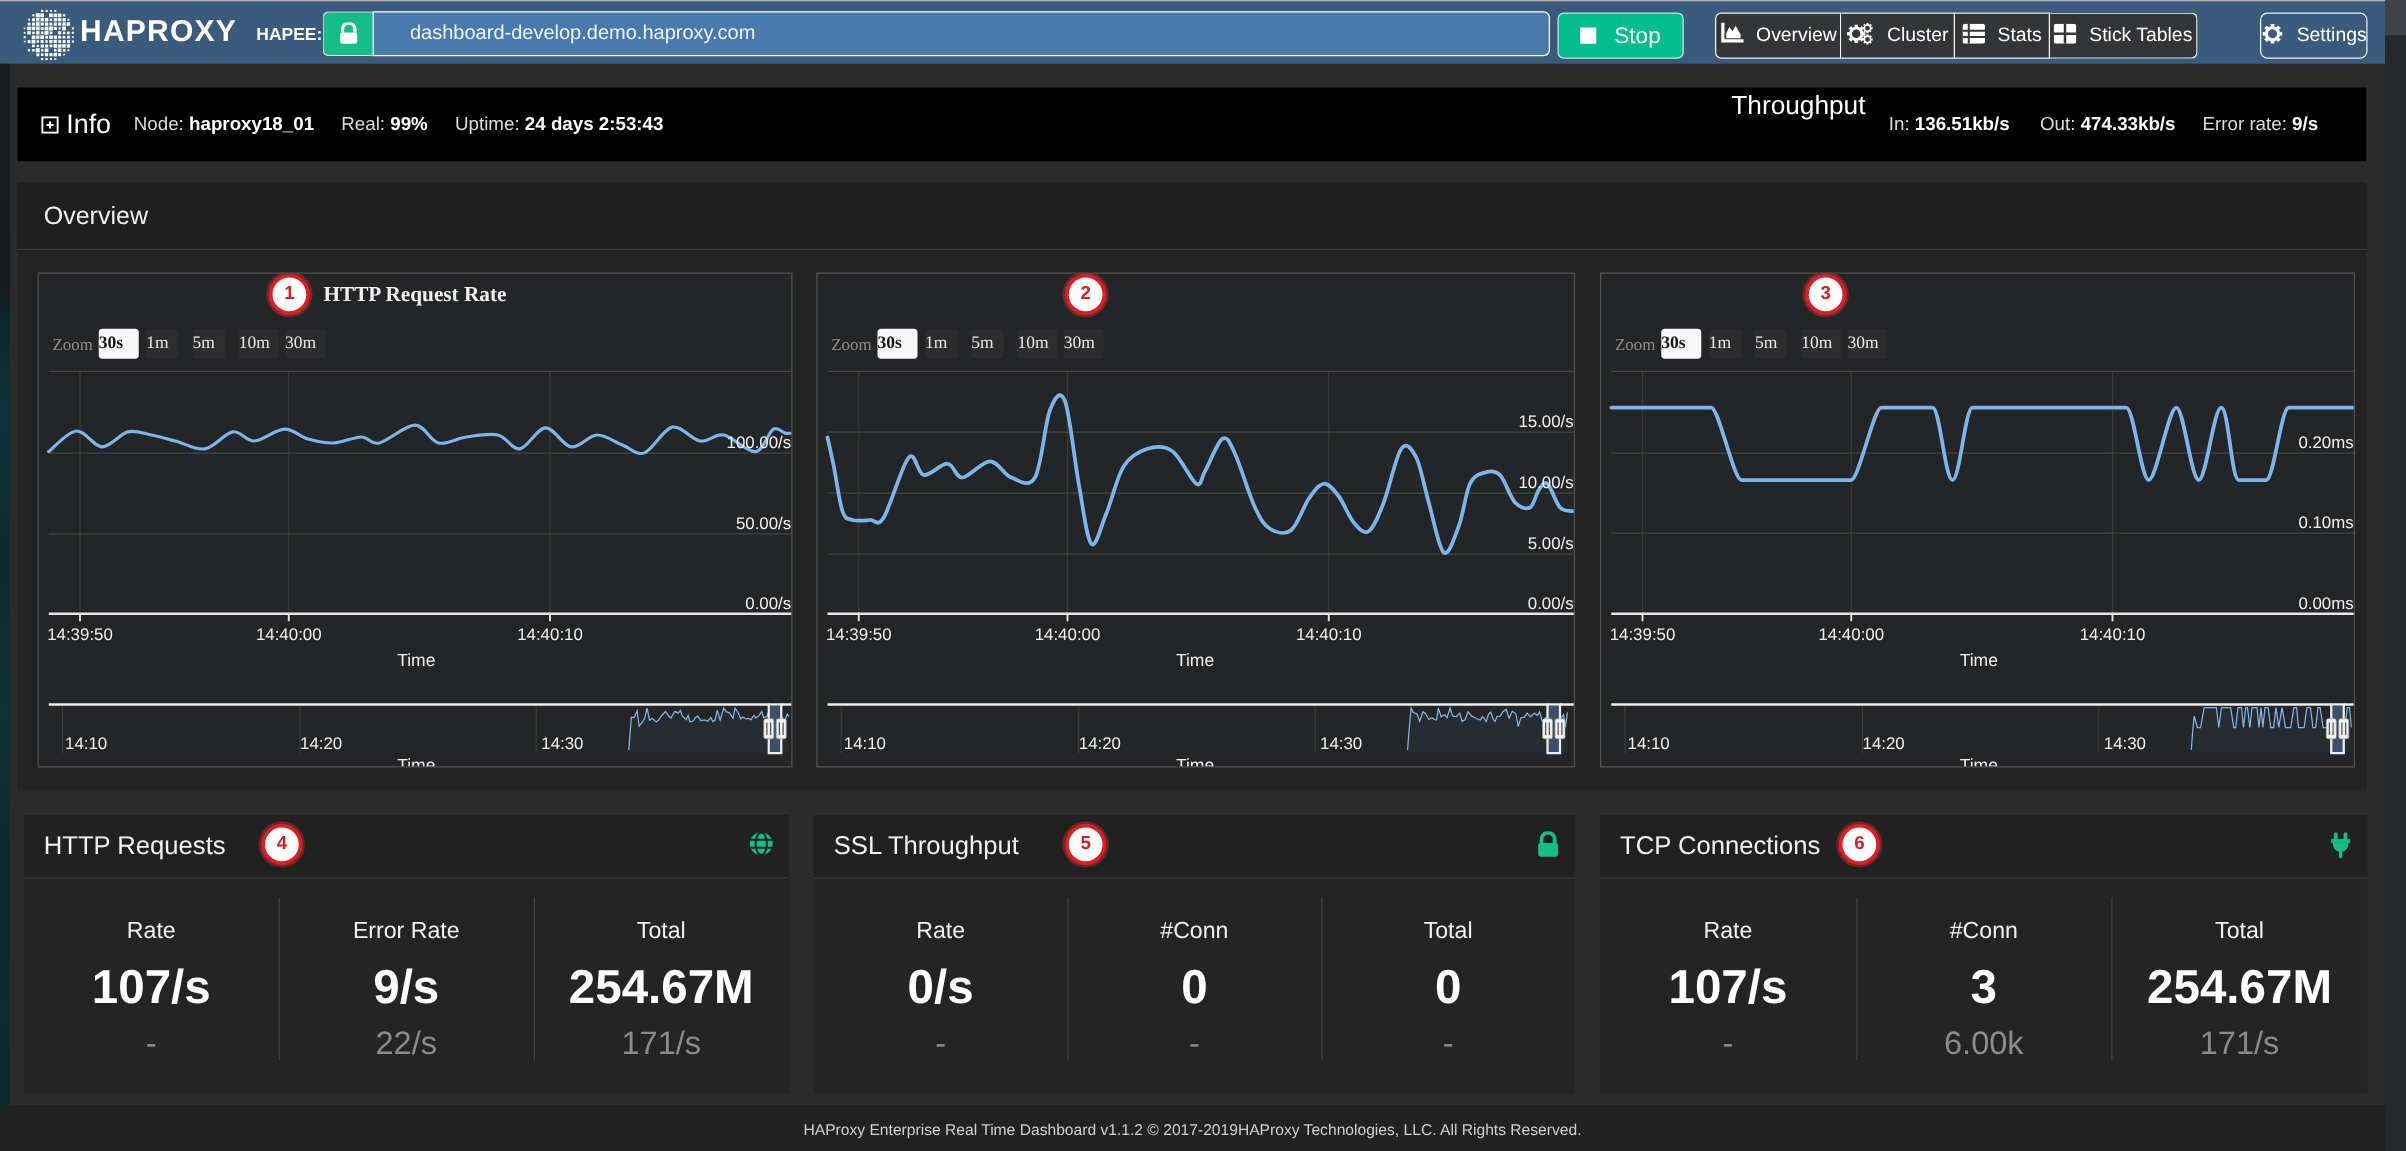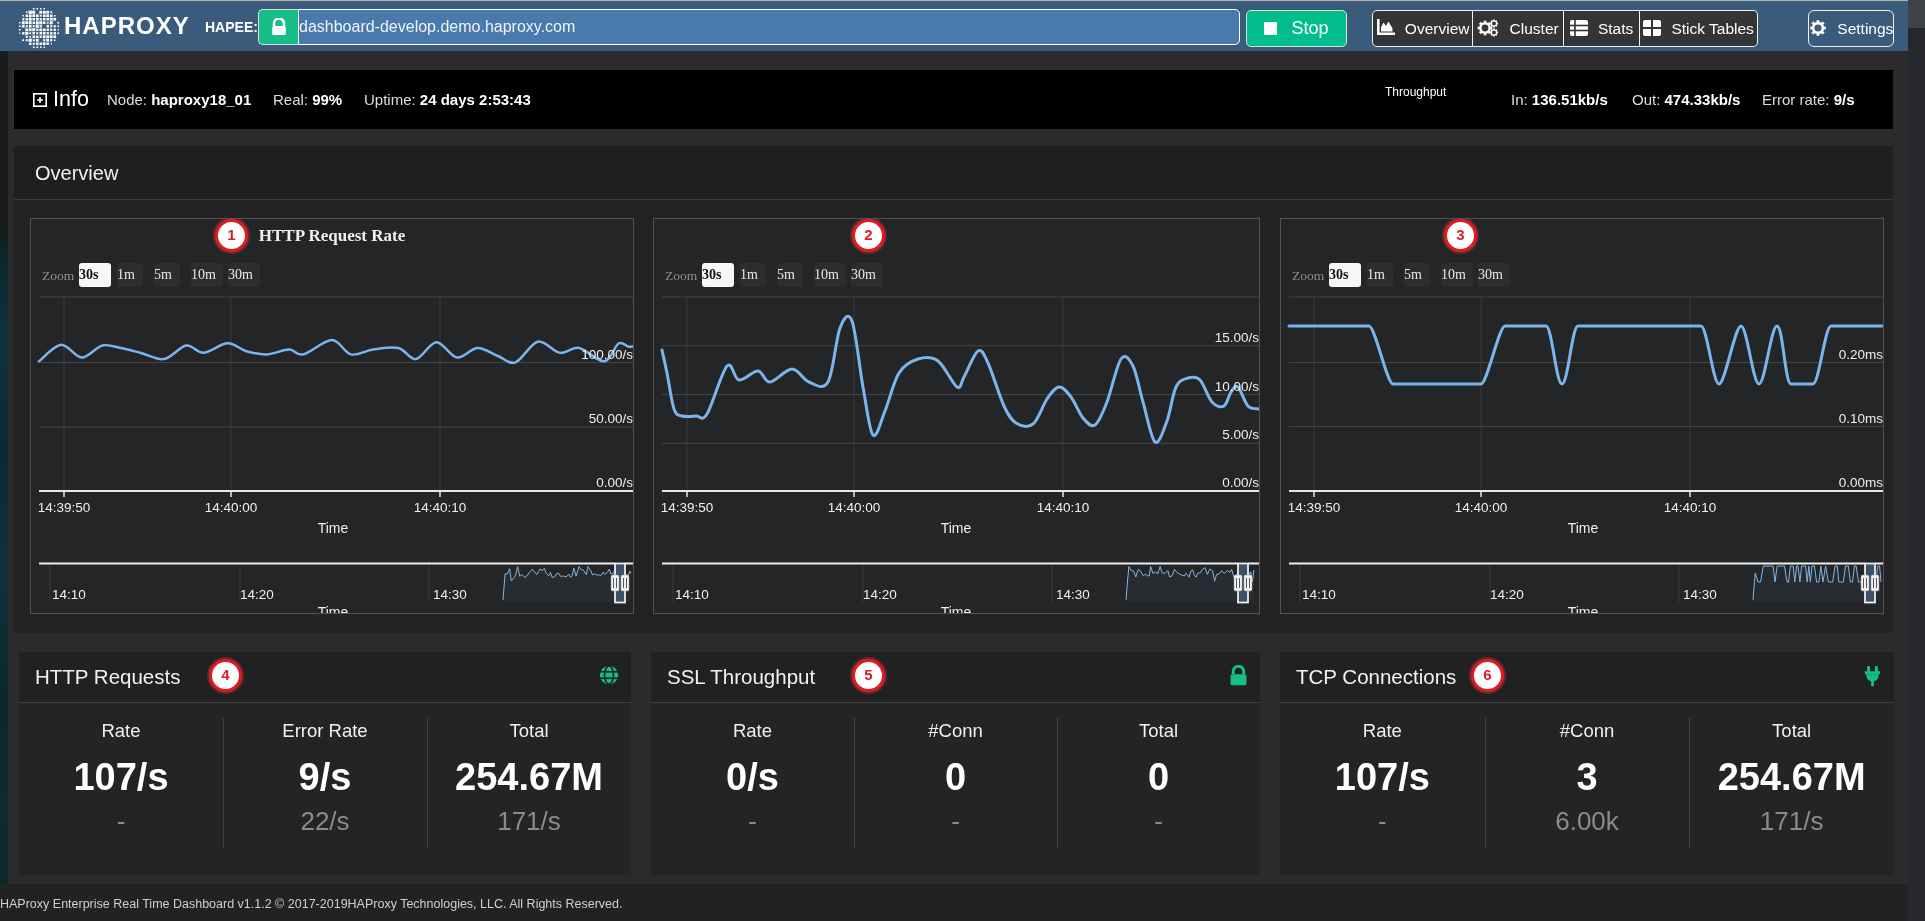--- a/index.html
+++ b/index.html
@@ -8,21 +8,21 @@
 .leftstrip { position:absolute; left:0; top:51px; width:8px; height:870px;
   background:linear-gradient(180deg,#191b1c 0px,#17191a 175px,#0c262d 205px,#0e333c 280px,#0b2a33 400px,#0f323a 520px,#0b272e 650px,#0e2b32 760px,#0c272d 830px,#0d2126 870px); }
 .scrollbar { position:absolute; left:1908px; top:0; width:17px; height:921px; background:#26282b; }
 .scrollbar::before { content:""; position:absolute; left:0; top:0; width:17px; height:28px; background:#3f4347; }
 .logo { position:absolute; left:18px; top:6px; }
 .brand { position:absolute; left:64px; top:11px; font-size:24px; font-weight:bold; color:#fff; letter-spacing:1px; }
 .hapee { position:absolute; left:205px; top:18px; font-size:14px; font-weight:bold; color:#fff; }
 .addon { position:absolute; left:258px; top:8px; width:40px; height:36px; background:#16bd87;
   border:1px solid #ddd; border-right:none; border-radius:5px 0 0 5px; display:flex; align-items:center; justify-content:center; }
 .urlinput { position:absolute; left:298px; top:8px; width:942px; height:36px; background:#4a79ab;
-  border:1px solid #fff; border-radius:0 5px 5px 0; color:#eef4fb; font-size:16px; line-height:34px; padding-left:0; }
+  border:1px solid #fff; border-radius:0 5px 5px 0; color:#eef4fb; font-size:16px; line-height:34px; padding-left:29px; }
 .stopbtn { position:absolute; left:1246px; top:9px; width:101px; height:37px; background:#02be8c;
   border:1px solid #cfe8dd; border-radius:5px; color:#fff; font-size:18px; line-height:35px; text-align:center; }
 .stopbtn i { display:inline-block; width:13px; height:13px; background:#fff; margin-right:14px; vertical-align:-1px; }
 .navgroup { position:absolute; top:9px; height:37px; display:flex; }
 .navbtn { height:37px; background:#333537; border:1px solid #f2f2f2; border-left:none; color:#fff;
   font-size:15.5px; line-height:35px; text-align:center; white-space:nowrap; overflow:hidden; }
 .navbtn.first { border-left:1px solid #f2f2f2; border-radius:5px 0 0 5px; }
 .navbtn.last { border-radius:0 5px 5px 0; }
 .navbtn.single { border-left:1.5px solid #f2f2f2; border:1.5px solid #f2f2f2; border-radius:6px; background:transparent; }
 .navbtn svg { margin-right:6px; }
@@ -43,26 +43,26 @@
 .zlabel { position:absolute; left:11px; top:5px; color:#8f8f8f; font-size:13.5px; font-family:"Liberation Serif",serif; }
 .zbtn { position:absolute; top:0; left:48px; width:32px; height:24px; background:#2d2d2d; color:#e8e8e8;
   font-size:14px; line-height:24px; border-radius:3px; font-family:"Liberation Serif",serif; }
 .zsel { background:#f7f7f7; color:#111; font-weight:bold; }
 .spanel { position:absolute; top:652px; height:223px; }
 .shead { position:absolute; left:0; top:0; width:100%; height:51px; background:#212121; border-bottom:1px solid #3f3f3f; }
 .sheadtxt { position:absolute; left:16px; top:13px; color:#f2f2f2; font-size:20.5px; }
 .sicon { position:absolute; right:12px; top:13px; }
 .sbody { position:absolute; left:0; top:51px; width:100%; height:172px; background:#242424; }
 .scol { position:absolute; top:0; height:100%; text-align:center; }
-.slab { margin-top:17px; font-size:18.5px; color:#f0f0f0; }
+.slab { margin-top:30px; font-size:18.5px; color:#f0f0f0; }
 .sval { margin-top:14px; font-size:38px; font-weight:bold; color:#fff; }
 .ssub { margin-top:7px; font-size:26px; color:#8b8b8b; }
 .sdiv { position:absolute; top:15px; height:130px; width:1px; background:#424242; }
 .footer { position:absolute; left:0; top:884px; width:1908px; height:37px; background:#222; }
-.footer div { text-align:left; margin-top:13px; font-size:12.5px; color:#cfcfcf; letter-spacing:0px; }
+.footer div { text-align:center; margin-top:13px; font-size:12.5px; color:#cfcfcf; letter-spacing:0px; }
 </style></head>
 <body>
 <div class="navbar">
   <span class="logo"><svg width="42" height="42" viewBox="0 0 42 42">
         <rect x="1.0" y="15.0" width="1.4" height="1.4" fill="#fff"></rect>
         <rect x="1.0" y="18.5" width="1.5" height="1.5" fill="#fff"></rect>
         <rect x="0.9" y="21.9" width="1.7" height="1.7" fill="#fff"></rect>
         <rect x="1.1" y="25.6" width="1.3" height="1.3" fill="#fff"></rect>
         <rect x="4.5" y="8.0" width="1.5" height="1.5" fill="#fff"></rect>
         <rect x="4.2" y="11.2" width="2.2" height="2.2" fill="#fff"></rect>
@@ -211,21 +211,21 @@
 <div class="leftstrip"></div>
 <div class="infobar">
   <span class="ib" style="left:19px;top:17px;color:#fff;font-size:21.5px"><svg width="14" height="14" viewBox="0 0 17 17" style="vertical-align:-1px">
         <rect x="1" y="1" width="15" height="15" fill="none" stroke="#fff" stroke-width="2"></rect>
         <line x1="8.5" y1="5" x2="8.5" y2="12" stroke="#fff" stroke-width="2"></line>
         <line x1="5" y1="8.5" x2="12" y2="8.5" stroke="#fff" stroke-width="2"></line>
       </svg> Info</span>
   <span class="ib" style="left:93px"><span class="k">Node: </span><span class="v">haproxy18_01</span></span>
   <span class="ib" style="left:259px"><span class="k">Real: </span><span class="v">99%</span></span>
   <span class="ib" style="left:350px"><span class="k">Uptime: </span><span class="v">24 days 2:53:43</span></span>
-  <span class="ib" style="left:1371px;top:15px;color:#fff;font-size:12px">Throughput</span>
+  <span class="ib" style="left:1371px;top:3px;color:#fff;font-size:21px">Throughput</span>
   <span class="ib" style="left:1497px"><span class="k">In: </span><span class="v">136.51kb/s</span></span>
   <span class="ib" style="left:1618px"><span class="k">Out: </span><span class="v">474.33kb/s</span></span>
   <span class="ib" style="left:1748px"><span class="k">Error rate: </span><span class="v">9/s</span></span>
 </div>
 <div class="ovpanel">
   <div class="ovhead">Overview</div>
 </div>
 <div class="chartbox" style="left:30px;width:604px">
       <div class="redcirc" style="left:184px;top:0px">1</div>
       <div class="ctitle">HTTP Request Rate</div>

